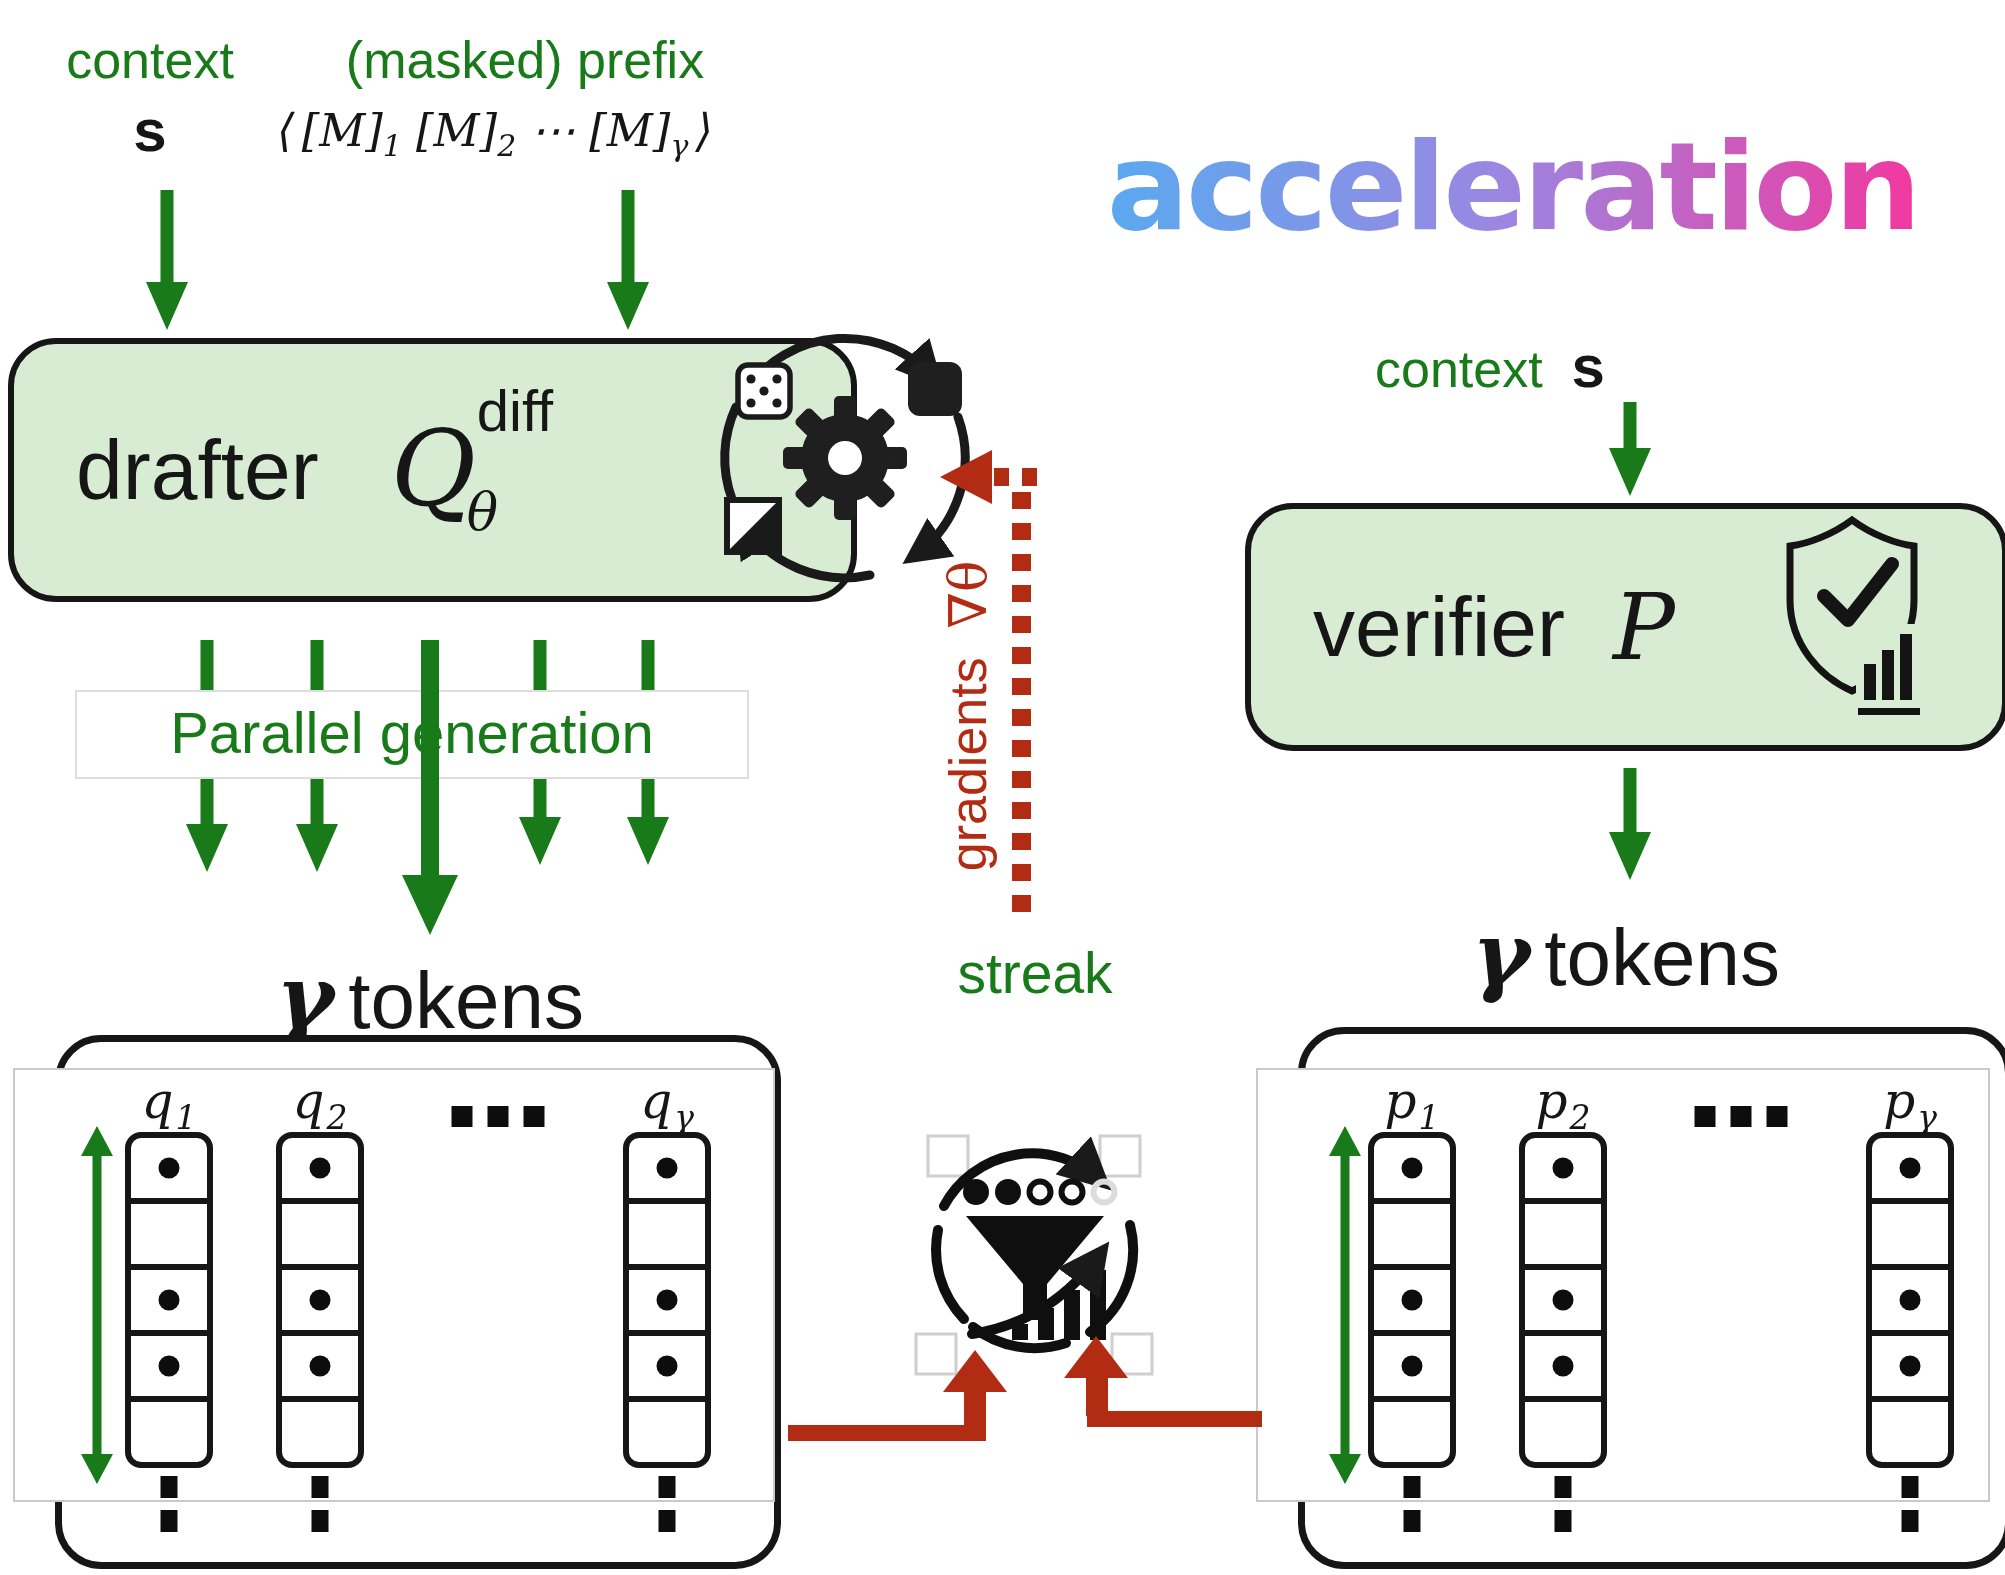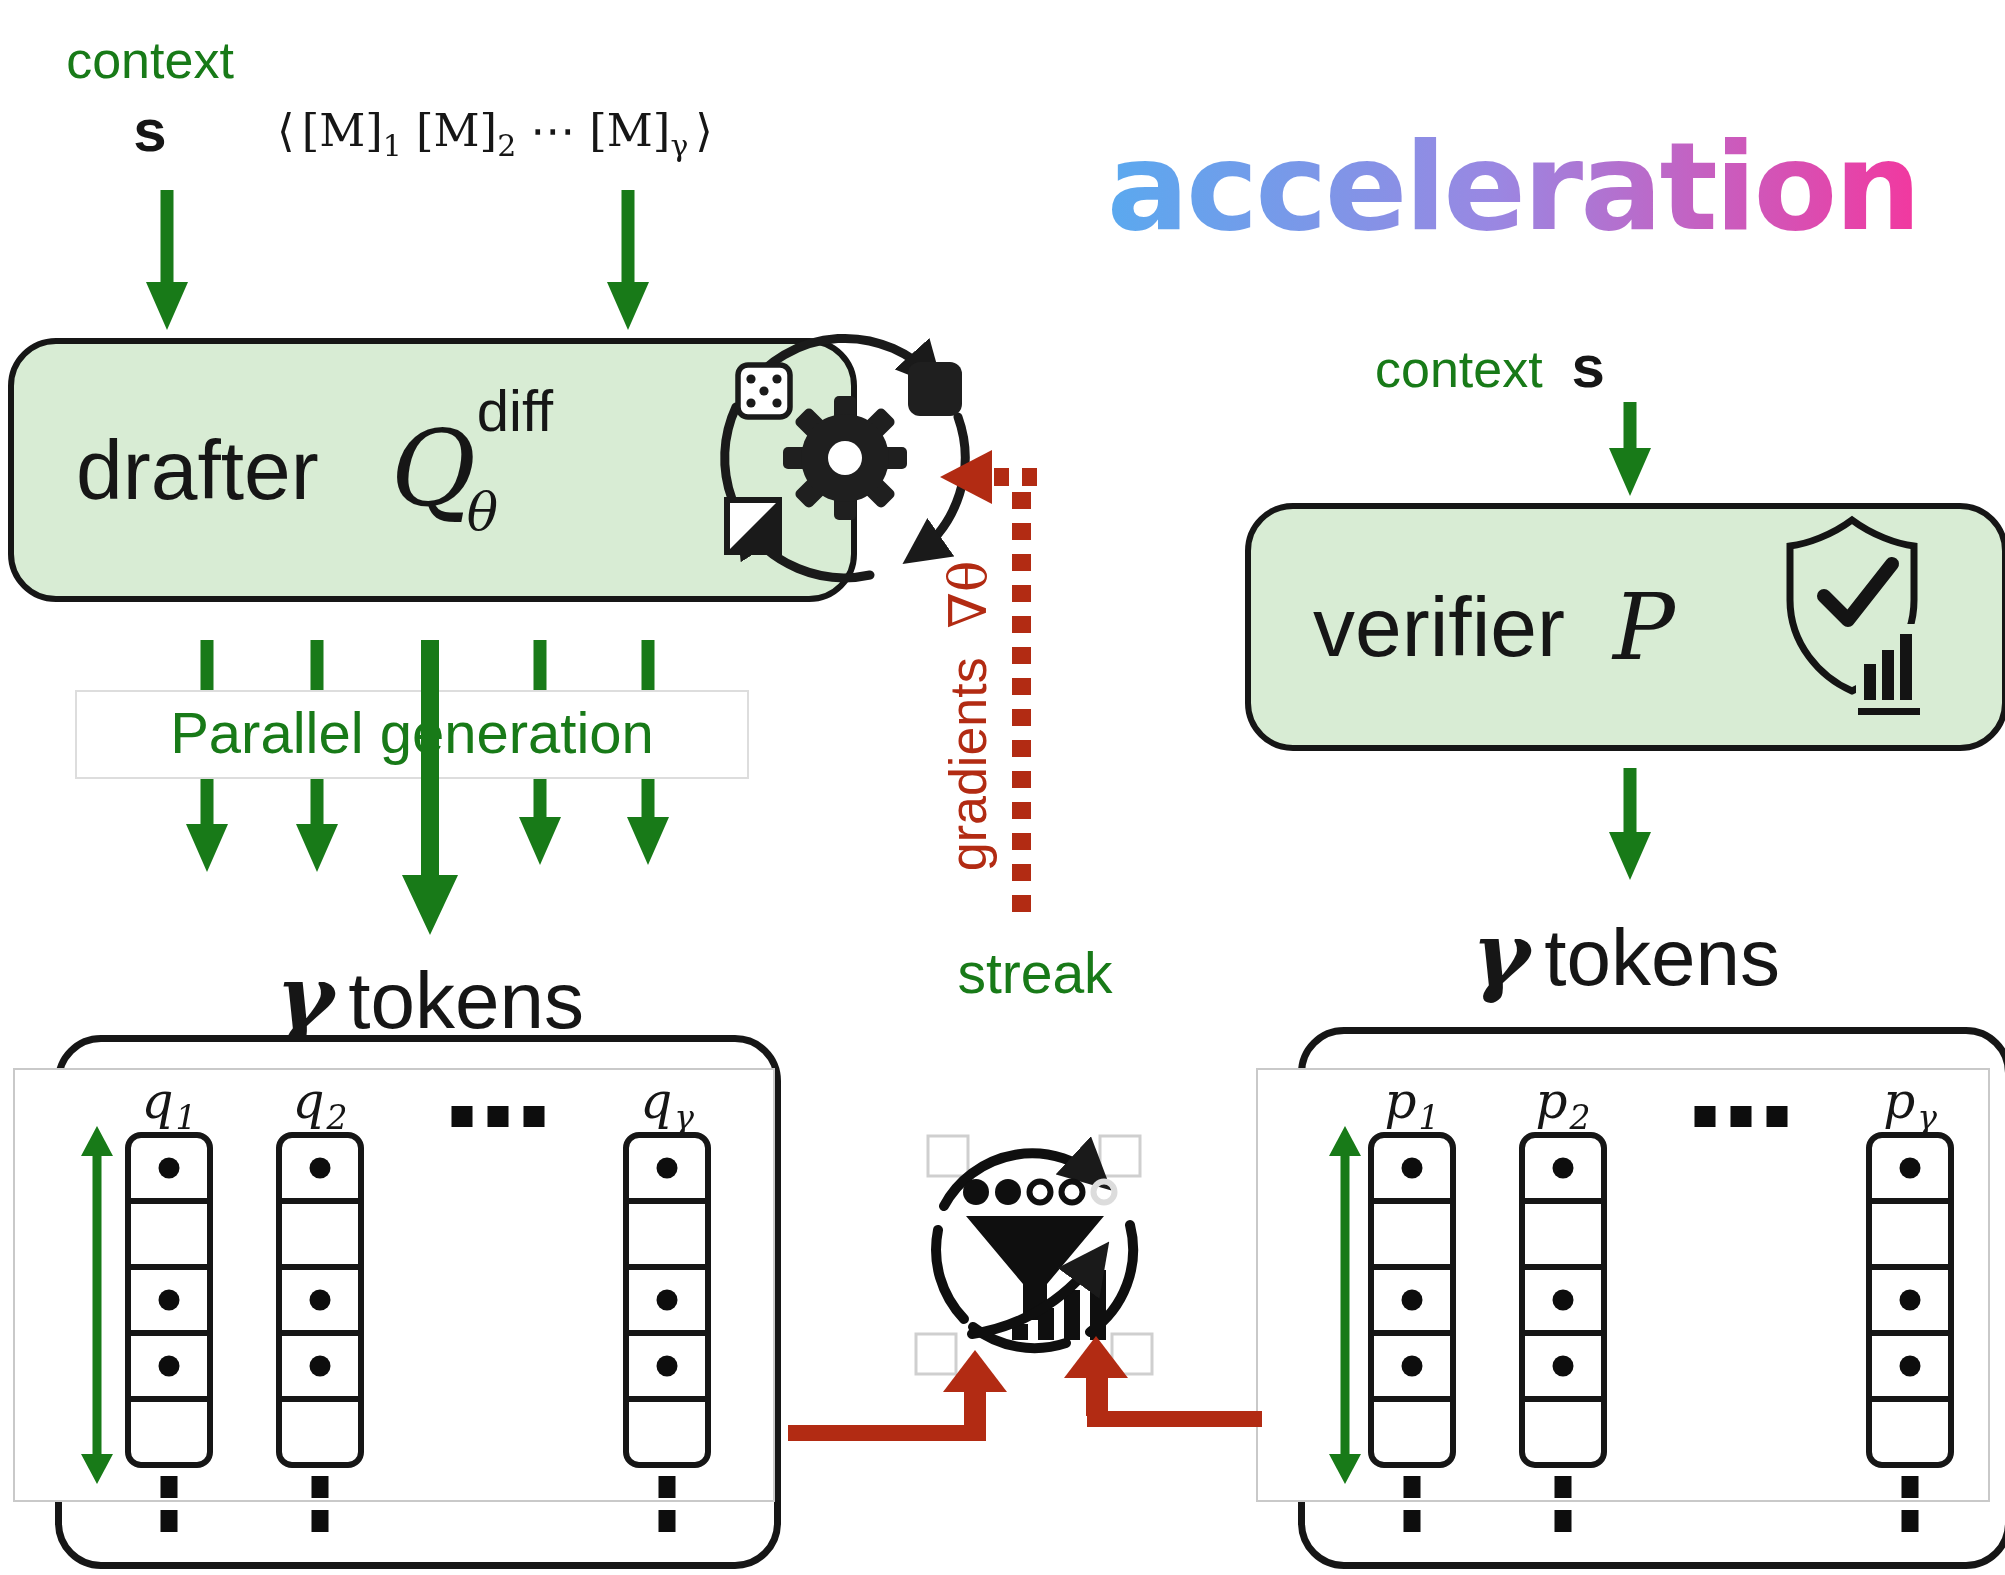--- a/index.html
+++ b/index.html
@@ -38,21 +38,21 @@
   .darr{position:absolute;width:36px;z-index:3;}
   .darr .sh{position:absolute;left:50%;transform:translateX(-50%);top:26px;bottom:26px;width:9px;background:var(--green);}
   .darr .hu,.darr .hb{position:absolute;left:50%;transform:translateX(-50%);width:0;height:0;
     border-left:16px solid transparent;border-right:16px solid transparent;}
   .darr .hu{top:0;border-bottom:30px solid var(--green);}
   .darr .hb{bottom:0;border-top:30px solid var(--green);}
 
   
   .toplab{font-size:52px;}
   .symb{font-weight:bold;font-size:60px;}
-  #prefix-expr{font-family:"DejaVu Serif",serif;font-size:45px;}
+  #prefix-expr{font-family:"DejaVu Serif",serif;font-size:45px;font-style:italic;}
   #prefix-expr .tok{margin:0 7px;}
   #prefix-expr sub{font-size:30px;}
 
   
   .modelbox{position:absolute;background:var(--boxfill);border:6px solid var(--ink);border-radius:48px;
     display:flex;align-items:center;z-index:1;}
   .modellab{font-size:84px;}
   .mathQ{position:relative;font-family:"DejaVu Serif",serif;font-style:italic;font-size:104px;padding-right:205px;line-height:0.9;}
   .mathQ .qsup{position:absolute;left:86px;top:-38px;font-family:"Liberation Sans",sans-serif;font-style:normal;font-size:58px;}
   .mathQ .qsub{position:absolute;left:76px;top:66px;font-size:52px;}
@@ -113,20 +113,21 @@
 
 <div id="canvas">
 
   <div class="abs" id="title">
     <br>
     <span class="tl">acceleration</span>
   </div>
 
   <div class="abs ctr toplab green" style="left:30px;top:30px;width:240px;">context</div>
   <div class="abs ctr symb" style="left:30px;top:96px;width:240px;">s</div>
+  <div class="abs ctr toplab green" style="left:290px;top:30px;width:470px;">(masked) prefix</div>
   <div class="abs ctr nowrap" id="prefix-expr" style="left:250px;top:104px;width:490px;"><span>⟨</span><span class="tok">[M]<sub>1</sub></span><span class="tok">[M]<sub>2</sub></span><span class="tok">⋯</span><span class="tok">[M]<sub>γ</sub></span><span>⟩</span></div>
 
   <div class="garrow" style="left:145px;top:190px;height:140px;">
       <div class="sh"></div>
       <div class="hd"></div>
     </div>
   <div class="garrow" style="left:606px;top:190px;height:140px;">
       <div class="sh"></div>
       <div class="hd"></div>
     </div>

